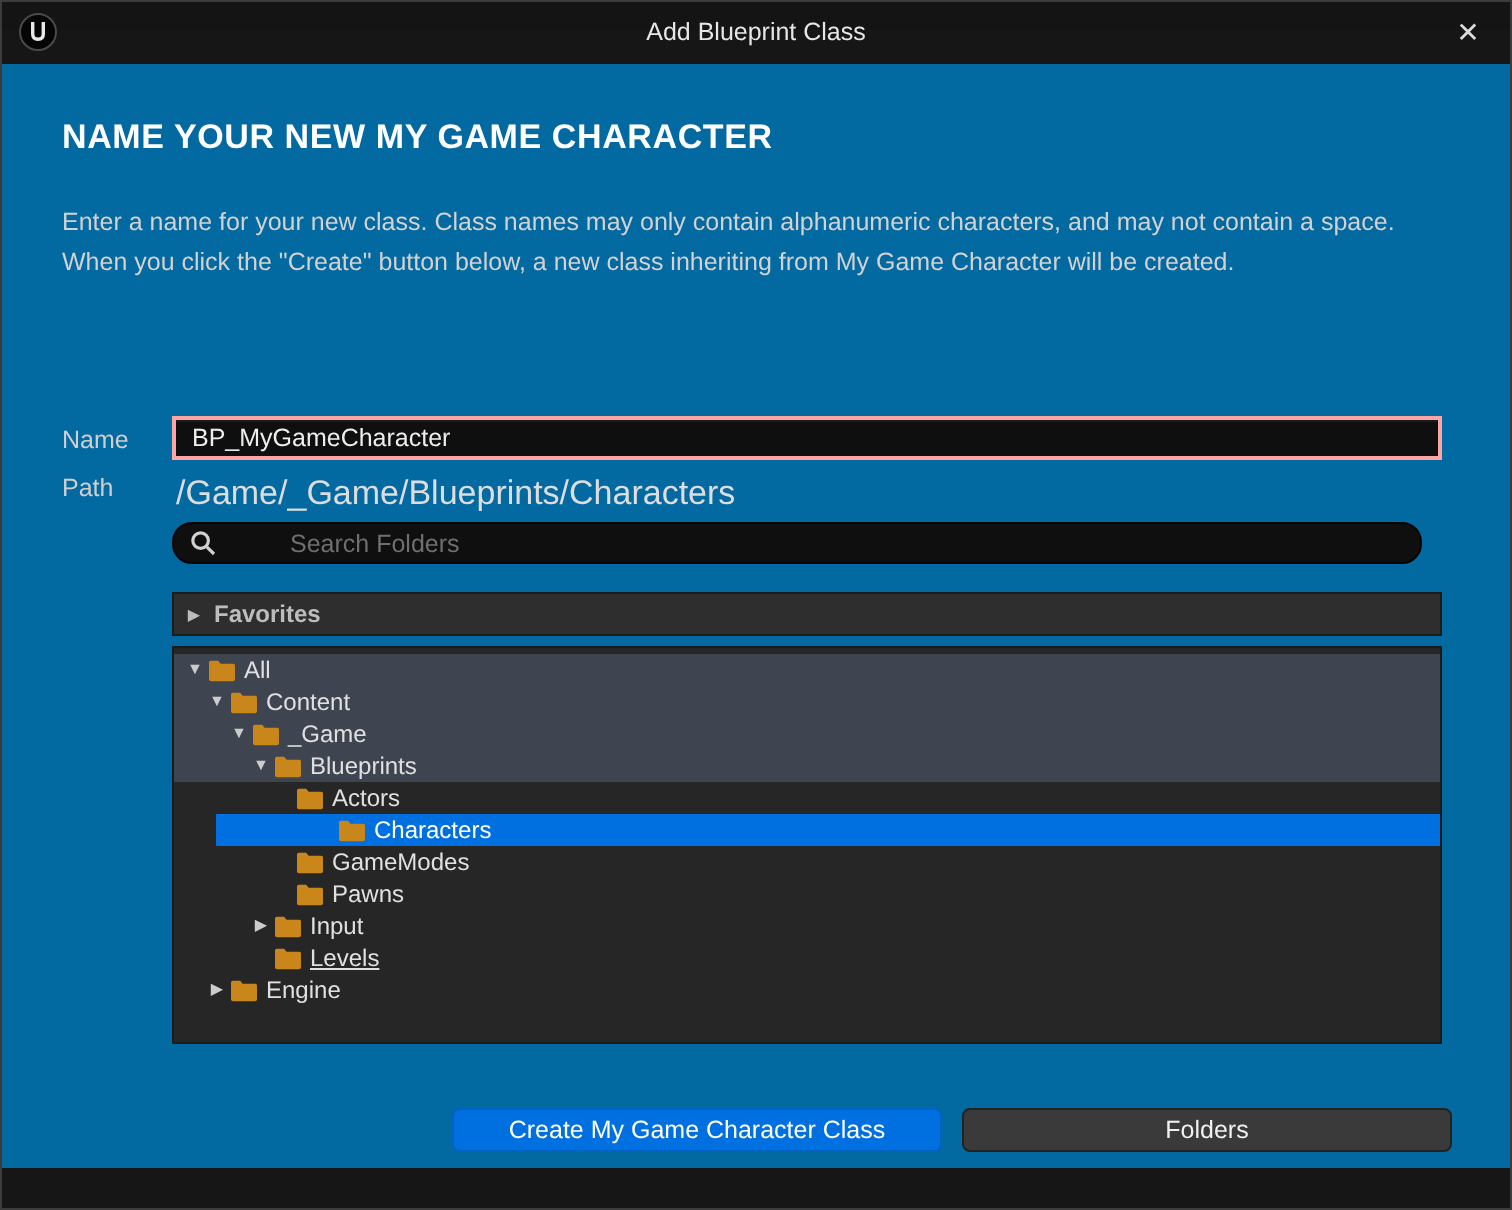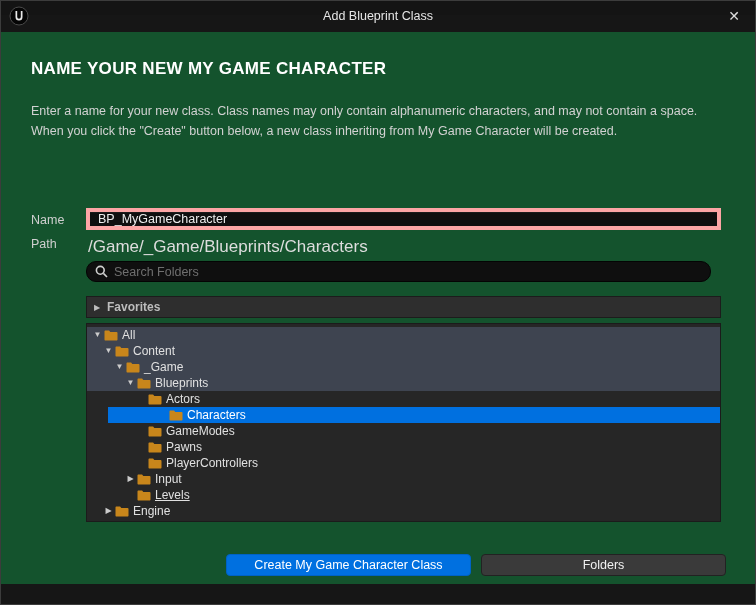--- a/index.html
+++ b/index.html
@@ -5,32 +5,32 @@
   * { margin:0; padding:0; box-sizing:border-box; }
   html,body { width:756px; height:605px; overflow:hidden; }
   body { font-family:"Liberation Sans","DejaVu Sans",sans-serif; background:#101010; }
   .window { position:relative; width:756px; height:605px; background:#161616; border:1px solid #3c3c3c; }
 
   .titlebar { position:absolute; top:0; left:0; right:0; height:14px; background:#141414; }
   .logo { position:absolute; left:8px; top:5px; width:20px; height:20px; }
   .win-title { position:absolute; left:0; right:0; top:8px; text-align:center; font-size:12.5px; color:#e6e6e6; }
   .close { position:absolute; right:12px; top:6px; width:18px; height:18px; line-height:18px; text-align:center; font-size:14px; color:#dcdcdc; cursor:pointer; }
 
-  .content { position:absolute; top:31px; left:0; right:0; bottom:20px; background:#14532d; }
+  .content { position:absolute; top:31px; left:0; right:0; bottom:20px; background:#0369a1; }
 
   .page-title { position:absolute; left:30px; top:27px; font-size:17px; font-weight:bold; color:#ffffff; letter-spacing:0.3px; }
   .desc { position:absolute; left:30px; top:69px; width:706px; font-size:12.5px; line-height:20px; color:#d2d2d2; }
 
   .field-label { position:absolute; font-size:12.5px; color:#cfcfcf;text-align:center; }
   .name-label { left:30px; top:181px; }
-  .name-input { position:absolute; left:85px; top:176px; width:635px; height:22px; background:#0f0f0f; border:4px solid #fca5a5; box-shadow:inset 0 1px 0 rgba(255,255,255,0.05); color:#ededed; font-size:12.5px; padding:0 8px; font-family:inherit; outline:none; }
+  .name-input { position:absolute; left:85px; top:176px; width:635px; height:22px; background:#0f0f0f; border:2px solid #fca5a5; box-shadow:inset 0 1px 0 rgba(255,255,255,0.05); color:#ededed; font-size:12.5px; padding:0 8px; font-family:inherit; outline:none; }
   .path-label { left:30px; top:205px; }
   .path-value { position:absolute; left:87px; top:205px; font-size:17px; color:#dddddd; }
 
-  .search-box { position:absolute; left:85px; top:229px; width:625px; height:21px; background:#0f0f0f; border:1px solid #040404; border-radius:10px; display:flex; align-items:center; padding:0 8px; }
+  .search-box { position:absolute; left:85px; top:229px; width:625px; height:21px; background:#0f0f0f; border:1px solid #040404; border-radius:10px; display:flex; align-items:center; padding:0 8px;gap:31px; }
   .search-box svg { flex:0 0 auto; margin-right:6px; }
   .search-input { flex:1; background:transparent; border:none; outline:none; color:#dddddd; font-size:12.5px; font-family:inherit; }
   .search-input::placeholder { color:#6f6f6f; }
 
   .favorites { position:absolute; left:85px; top:264px; width:635px; height:22px; background:#2e2e2e; border:1px solid #1c1c1c; display:flex; align-items:center; cursor:pointer; }
   .favorites .tri { width:20px; text-align:center; font-size:8px; color:#bdbdbd; }
   .favorites .fav-label { font-size:12px; font-weight:bold; color:#bdbdbd; }
 
   .tree { position:absolute; left:85px; top:291px; width:635px; height:199px; background:#262626; border:1px solid #1b1b1b; padding-top:3px; overflow:hidden; }
   .tree-row { height:16px; display:flex; align-items:center; font-size:12px; color:#e0e0e0; cursor:pointer; white-space:nowrap; }
@@ -154,29 +154,20 @@
         </div>
         <div class="tree-row" style="padding-left: 48px;">
           <span class="expander"></span>
           <span class="folder">
             <svg width="14" height="11" viewBox="0 0 14 11">
               <path d="M0.5 1.4 C0.5 0.8 0.9 0.4 1.5 0.4 L5.1 0.4 L6.3 1.9 L12.6 1.9 C13.2 1.9 13.5 2.3 13.5 2.9 L13.5 9.6 C13.5 10.2 13.1 10.6 12.5 10.6 L1.5 10.6 C0.9 10.6 0.5 10.2 0.5 9.6 Z" fill="#C8861B"></path>
             </svg>
           </span>
           <span class="tree-label">Pawns</span>
         </div>
-        <div class="tree-row" style="padding-left: 48px;">
-          <span class="expander"></span>
-          <span class="folder">
-            <svg width="14" height="11" viewBox="0 0 14 11">
-              <path d="M0.5 1.4 C0.5 0.8 0.9 0.4 1.5 0.4 L5.1 0.4 L6.3 1.9 L12.6 1.9 C13.2 1.9 13.5 2.3 13.5 2.9 L13.5 9.6 C13.5 10.2 13.1 10.6 12.5 10.6 L1.5 10.6 C0.9 10.6 0.5 10.2 0.5 9.6 Z" fill="#C8861B"></path>
-            </svg>
-          </span>
-          <span class="tree-label">PlayerControllers</span>
-        </div>
         <div class="tree-row" style="padding-left: 37px;">
           <span class="expander">▶</span>
           <span class="folder">
             <svg width="14" height="11" viewBox="0 0 14 11">
               <path d="M0.5 1.4 C0.5 0.8 0.9 0.4 1.5 0.4 L5.1 0.4 L6.3 1.9 L12.6 1.9 C13.2 1.9 13.5 2.3 13.5 2.9 L13.5 9.6 C13.5 10.2 13.1 10.6 12.5 10.6 L1.5 10.6 C0.9 10.6 0.5 10.2 0.5 9.6 Z" fill="#C8861B"></path>
             </svg>
           </span>
           <span class="tree-label">Input</span>
         </div>
         <div class="tree-row" style="padding-left: 37px; text-decoration: underline;">

